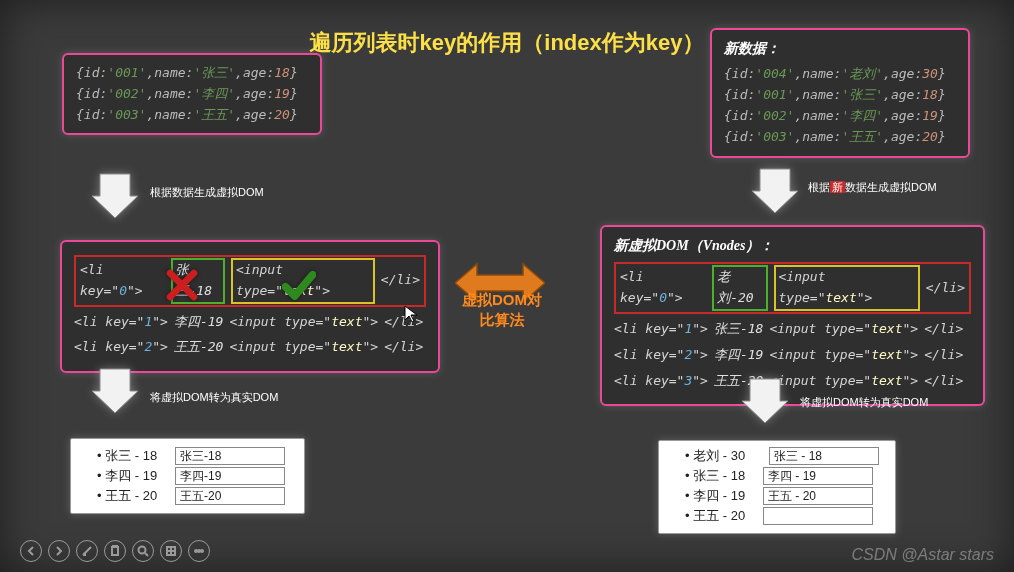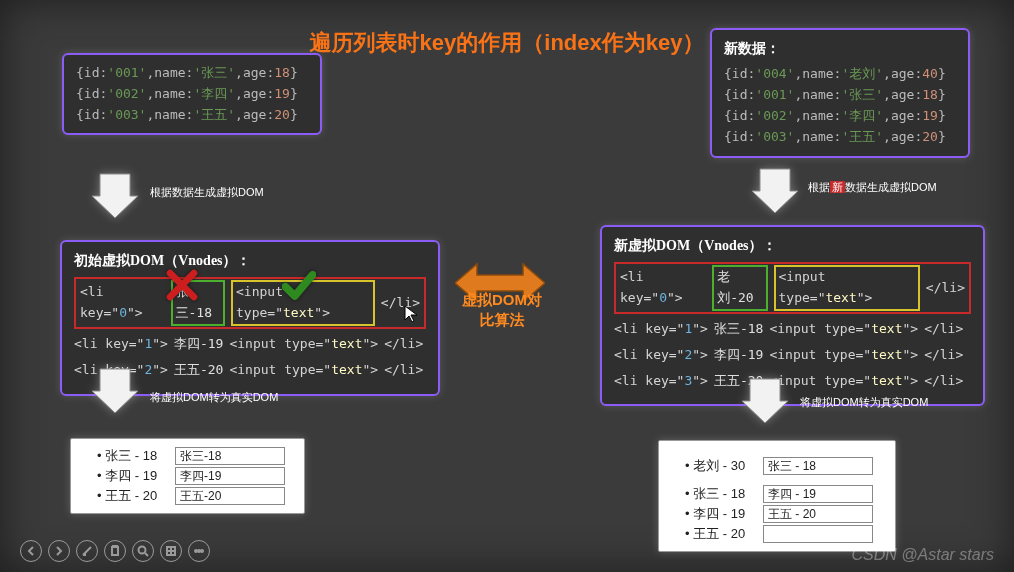--- a/index.html
+++ b/index.html
@@ -1,24 +1,24 @@
 <!DOCTYPE html>
 <html><head>
 <meta charset="utf-8">
 <style>
   * { box-sizing: border-box; margin: 0; padding: 0; }
   html, body { width: 1014px; height: 572px; background: #000; font-family: "Microsoft YaHei", Arial, sans-serif; overflow: hidden; }
   .stage { position: relative; width: 1014px; height: 572px; background: #3b3b3b; box-shadow: inset 0 0 40px #1d1d1d; }
 
-  .title { position: absolute; top: 28px; left: 0; width: 100%; text-align:center; color: #f97316; font-size: 22px; font-weight: 700; }
+  .title { position: absolute; top: 28px; left: 0; width: 100%; text-align:center; color: #fde047; font-size: 22px; font-weight: 700; }
 
   .panel {
-    position: absolute; background: #2f2f2f; border: 2px solid #8b5cf6; border-radius: 6px;
+    position: absolute; background: #2f2f2f; border: 2px solid #ec4899; border-radius: 6px;
     padding: 8px 12px; box-shadow: 0 0 8px rgba(255,255,255,0.15);
-    color: #ccc; font-family: Consolas, monospace; font-size: 13px; line-height: 1.6;
+    color: #ccc; font-family: Consolas, monospace; font-size: 13px; line-height: 1.6; font-style: italic;
   }
   .panel-title { color: #fff; font-family: "Microsoft YaHei"; font-weight: 700; font-size: 14px; margin-bottom: 4px; }
 
   .codeline .lit-id   { color: #6a9955; }
   .codeline .lit-num  { color: #ce9178; }
   .codeline .k-prop   { color: #bbbbbb; }
   .codeline .punct    { color: #bbbbbb; }
 
   .vnode-line { display: flex; align-items: center; gap: 6px; margin: 5px 0; font-family: Consolas, monospace; font-size: 13px; }
   .tag-open   { color: #d4d4d4; }
@@ -72,21 +72,21 @@
     <div id="left-data-lines">
         <div class="codeline"><span class="punct">{</span><span class="k-prop">id:</span><span class="lit-id">'001'</span><span class="punct">,</span><span class="k-prop">name:</span><span class="lit-id">'张三'</span><span class="punct">,</span><span class="k-prop">age:</span><span class="lit-num">18</span><span class="punct">}</span></div>
         <div class="codeline"><span class="punct">{</span><span class="k-prop">id:</span><span class="lit-id">'002'</span><span class="punct">,</span><span class="k-prop">name:</span><span class="lit-id">'李四'</span><span class="punct">,</span><span class="k-prop">age:</span><span class="lit-num">19</span><span class="punct">}</span></div>
         <div class="codeline"><span class="punct">{</span><span class="k-prop">id:</span><span class="lit-id">'003'</span><span class="punct">,</span><span class="k-prop">name:</span><span class="lit-id">'王五'</span><span class="punct">,</span><span class="k-prop">age:</span><span class="lit-num">20</span><span class="punct">}</span></div>
       </div>
   </div>
 
   <div class="panel" style="top:28px; left:710px; width:260px;">
     <div class="panel-title">新数据：</div>
     <div id="right-data-lines">
-        <div class="codeline"><span class="punct">{</span><span class="k-prop">id:</span><span class="lit-id">'004'</span><span class="punct">,</span><span class="k-prop">name:</span><span class="lit-id">'老刘'</span><span class="punct">,</span><span class="k-prop">age:</span><span class="lit-num">40</span><span class="punct">}</span></div>
+        <div class="codeline"><span class="punct">{</span><span class="k-prop">id:</span><span class="lit-id">'004'</span><span class="punct">,</span><span class="k-prop">name:</span><span class="lit-id">'老刘'</span><span class="punct">,</span><span class="k-prop">age:</span><span class="lit-num">30</span><span class="punct">}</span></div>
         <div class="codeline"><span class="punct">{</span><span class="k-prop">id:</span><span class="lit-id">'001'</span><span class="punct">,</span><span class="k-prop">name:</span><span class="lit-id">'张三'</span><span class="punct">,</span><span class="k-prop">age:</span><span class="lit-num">18</span><span class="punct">}</span></div>
         <div class="codeline"><span class="punct">{</span><span class="k-prop">id:</span><span class="lit-id">'002'</span><span class="punct">,</span><span class="k-prop">name:</span><span class="lit-id">'李四'</span><span class="punct">,</span><span class="k-prop">age:</span><span class="lit-num">19</span><span class="punct">}</span></div>
         <div class="codeline"><span class="punct">{</span><span class="k-prop">id:</span><span class="lit-id">'003'</span><span class="punct">,</span><span class="k-prop">name:</span><span class="lit-id">'王五'</span><span class="punct">,</span><span class="k-prop">age:</span><span class="lit-num">20</span><span class="punct">}</span></div>
       </div>
   </div>
 
   <div class="arrow-down" style="top:170px; left:90px;">
     <svg viewBox="0 0 50 50">
         <path d="M10 4 L40 4 L40 26 L48 26 L25 48 L2 26 L10 26 Z" fill="#f2f2f2" stroke="#888"></path>
       </svg>
@@ -94,21 +94,20 @@
   <div class="label-white" style="top:185px; left:150px;">根据数据生成虚拟DOM</div>
 
   <div class="arrow-down" style="top:165px; left:750px;">
     <svg viewBox="0 0 50 50">
         <path d="M10 4 L40 4 L40 26 L48 26 L25 48 L2 26 L10 26 Z" fill="#f2f2f2" stroke="#888"></path>
       </svg>
   </div>
   <div class="label-white" style="top:180px; left:808px;">根据<span style="background:#c82a2a;color:#fff;padding:0 2px">新</span>数据生成虚拟DOM</div>
 
   <div class="panel" style="top:240px; left:60px; width:380px;">
-    <div class="panel-title">初始虚拟DOM（Vnodes）：</div>
     <div id="left-vnodes">
         <div class="vnode-line">
           <span class="box-red">
             <span class="tag-open">&lt;li key="<span class="attrv">0</span>"&gt;</span> 
             <span class="box-green"><span class="name-age">张三-18</span></span> 
             <span class="box-yellow"><span class="tag-input">&lt;input type="<span class="attrv">text</span>"&gt;</span></span> 
             <span class="tag-open">&lt;/li&gt;</span>
           </span>
         </div>
         <div class="vnode-line">
@@ -191,21 +190,21 @@
         </div>
         <div style="display: flex; align-items: center; gap: 6px; margin: 2px 0px;">
           <span style="min-width: 72px;">• 王五 - 20</span>
           <input value="王五-20" style="">
         </div>
       </div>
   </div>
 
   <div class="real-dom" style="top:440px; left:658px; width:238px;">
     <div id="right-real">
-        <div style="display: flex; align-items: center; gap: 6px; margin: 10px 0px;">
+        <div style="display: flex; align-items: center; gap: 12px; margin: 0 0px;">
           <span style="min-width: 72px;">• 老刘 - 30</span>
           <input value="张三 - 18" style="">
         </div>
         <div style="display: flex; align-items: center; gap: 6px; margin: 2px 0px;">
           <span style="min-width: 72px;">• 张三 - 18</span>
           <input value="李四 - 19" style="">
         </div>
         <div style="display: flex; align-items: center; gap: 6px; margin: 2px 0px;">
           <span style="min-width: 72px;">• 李四 - 19</span>
           <input value="王五 - 20" style="">

